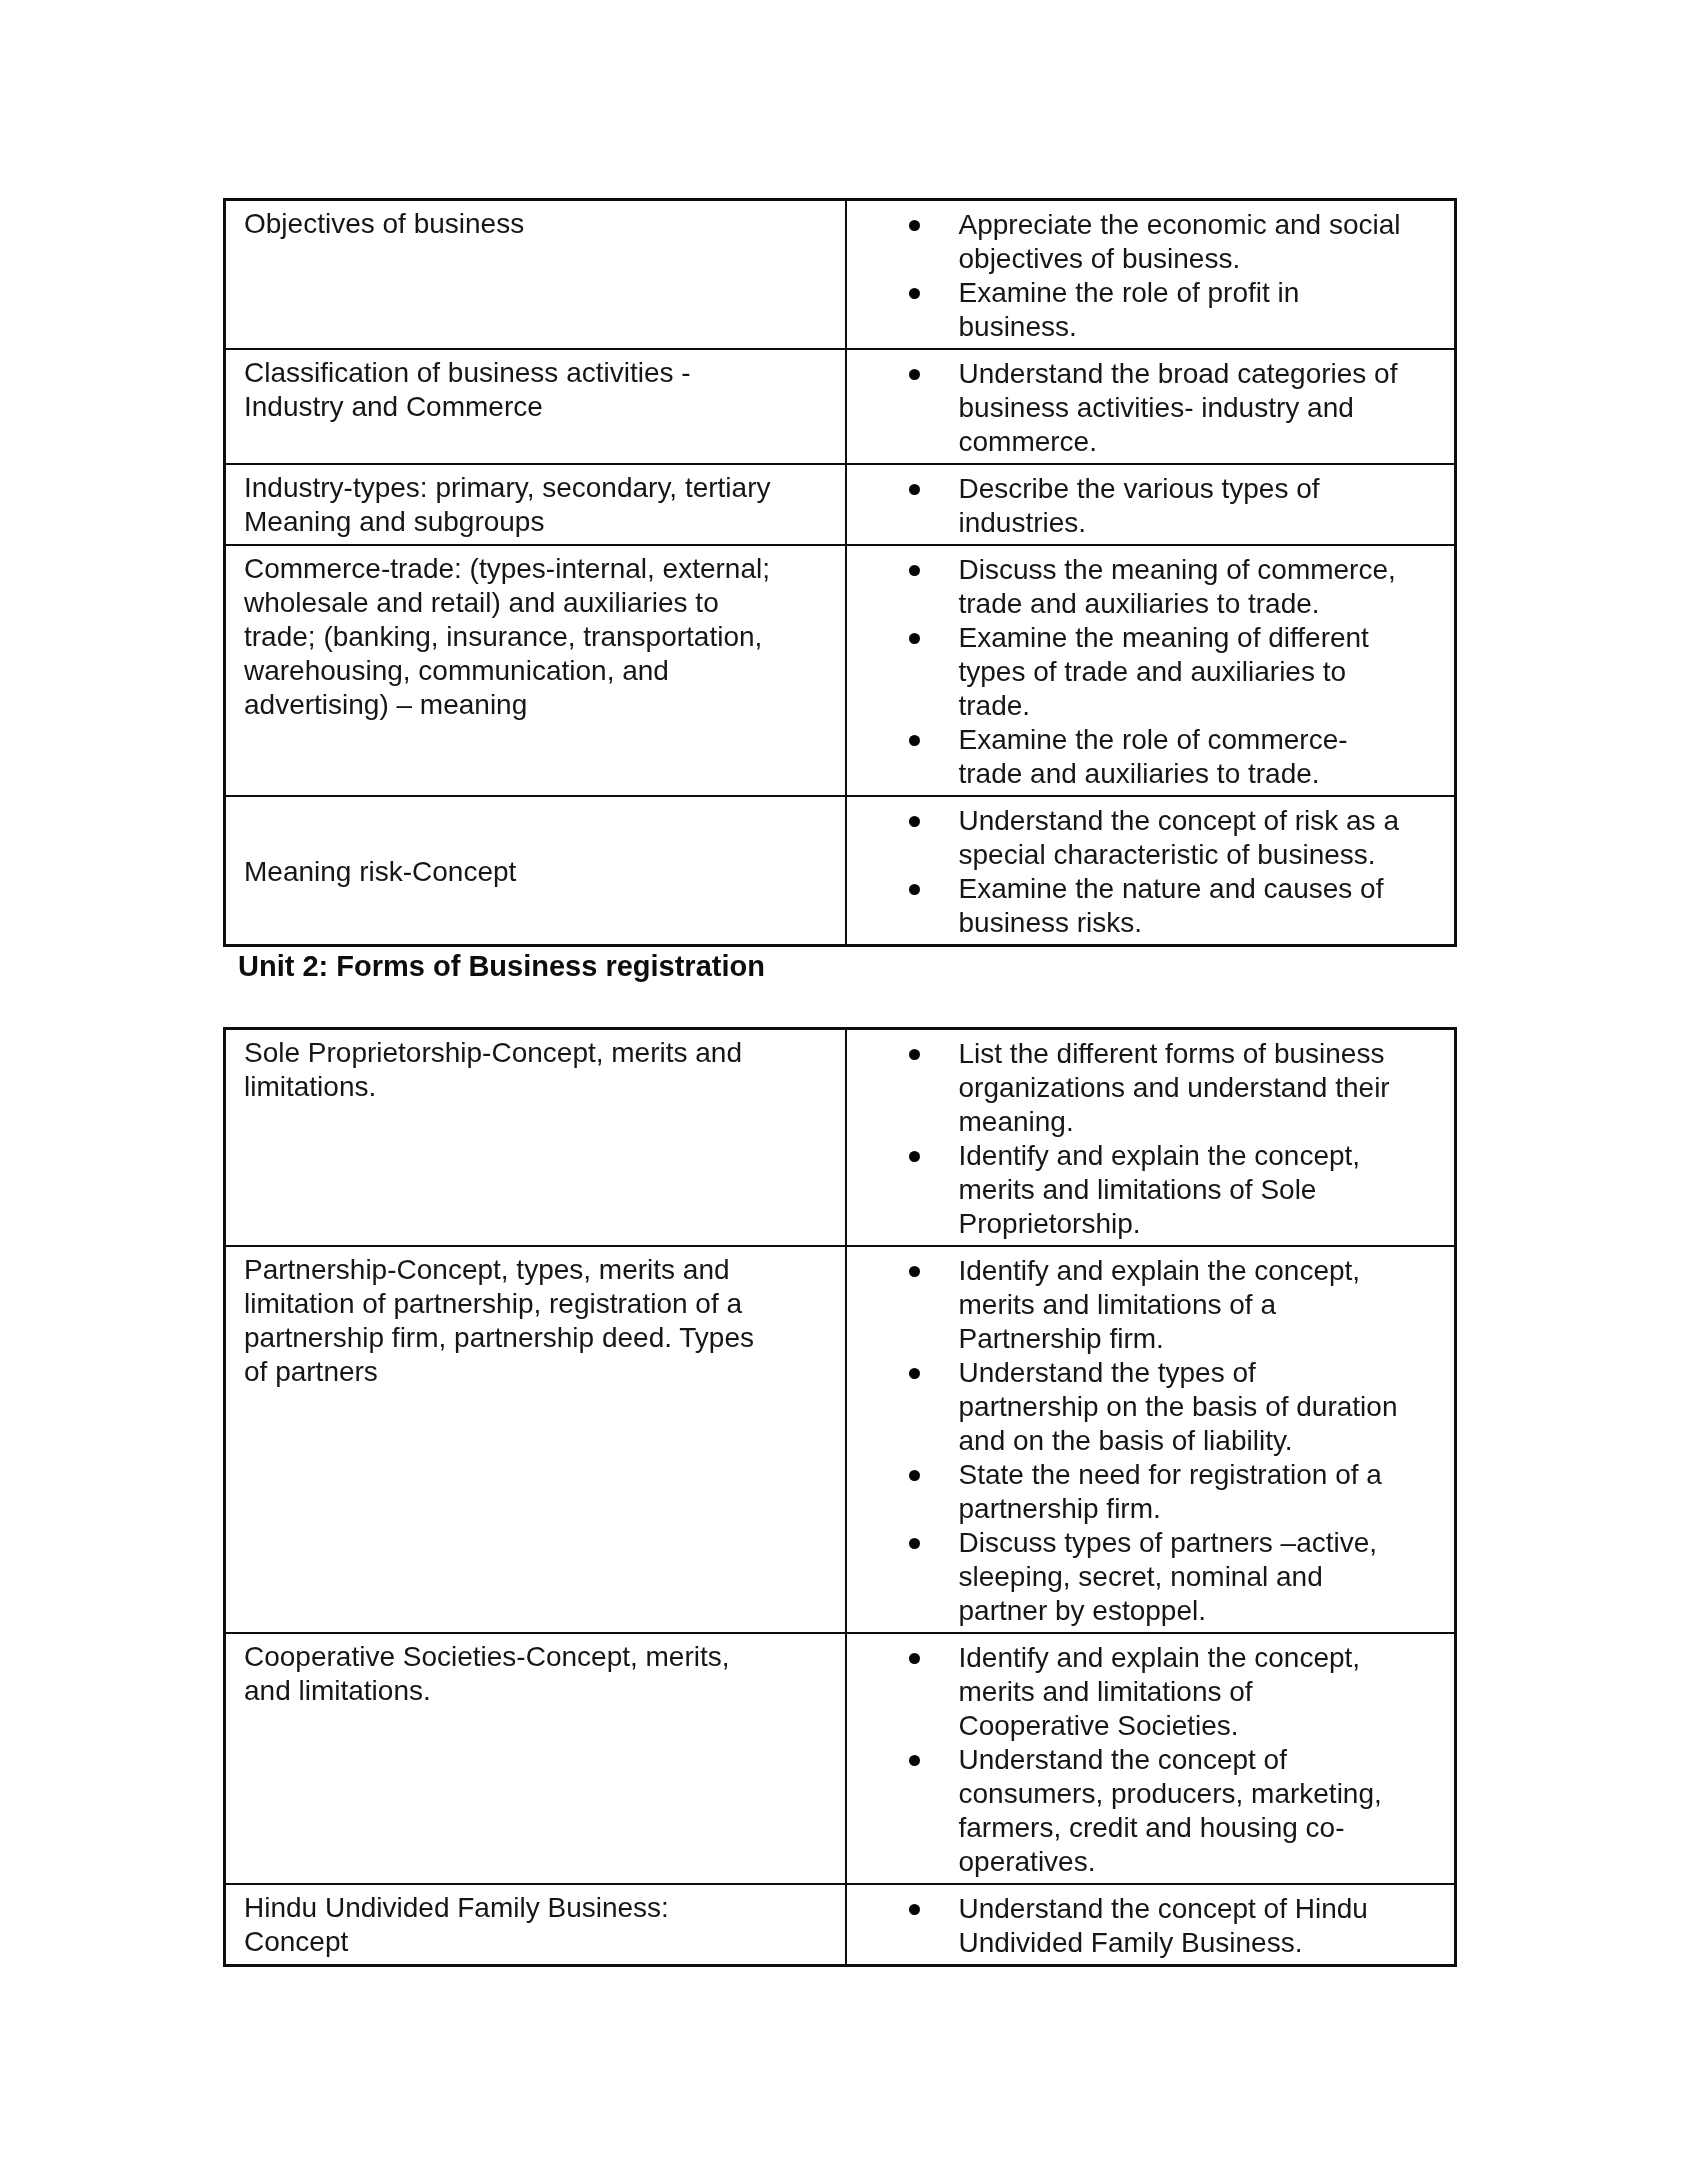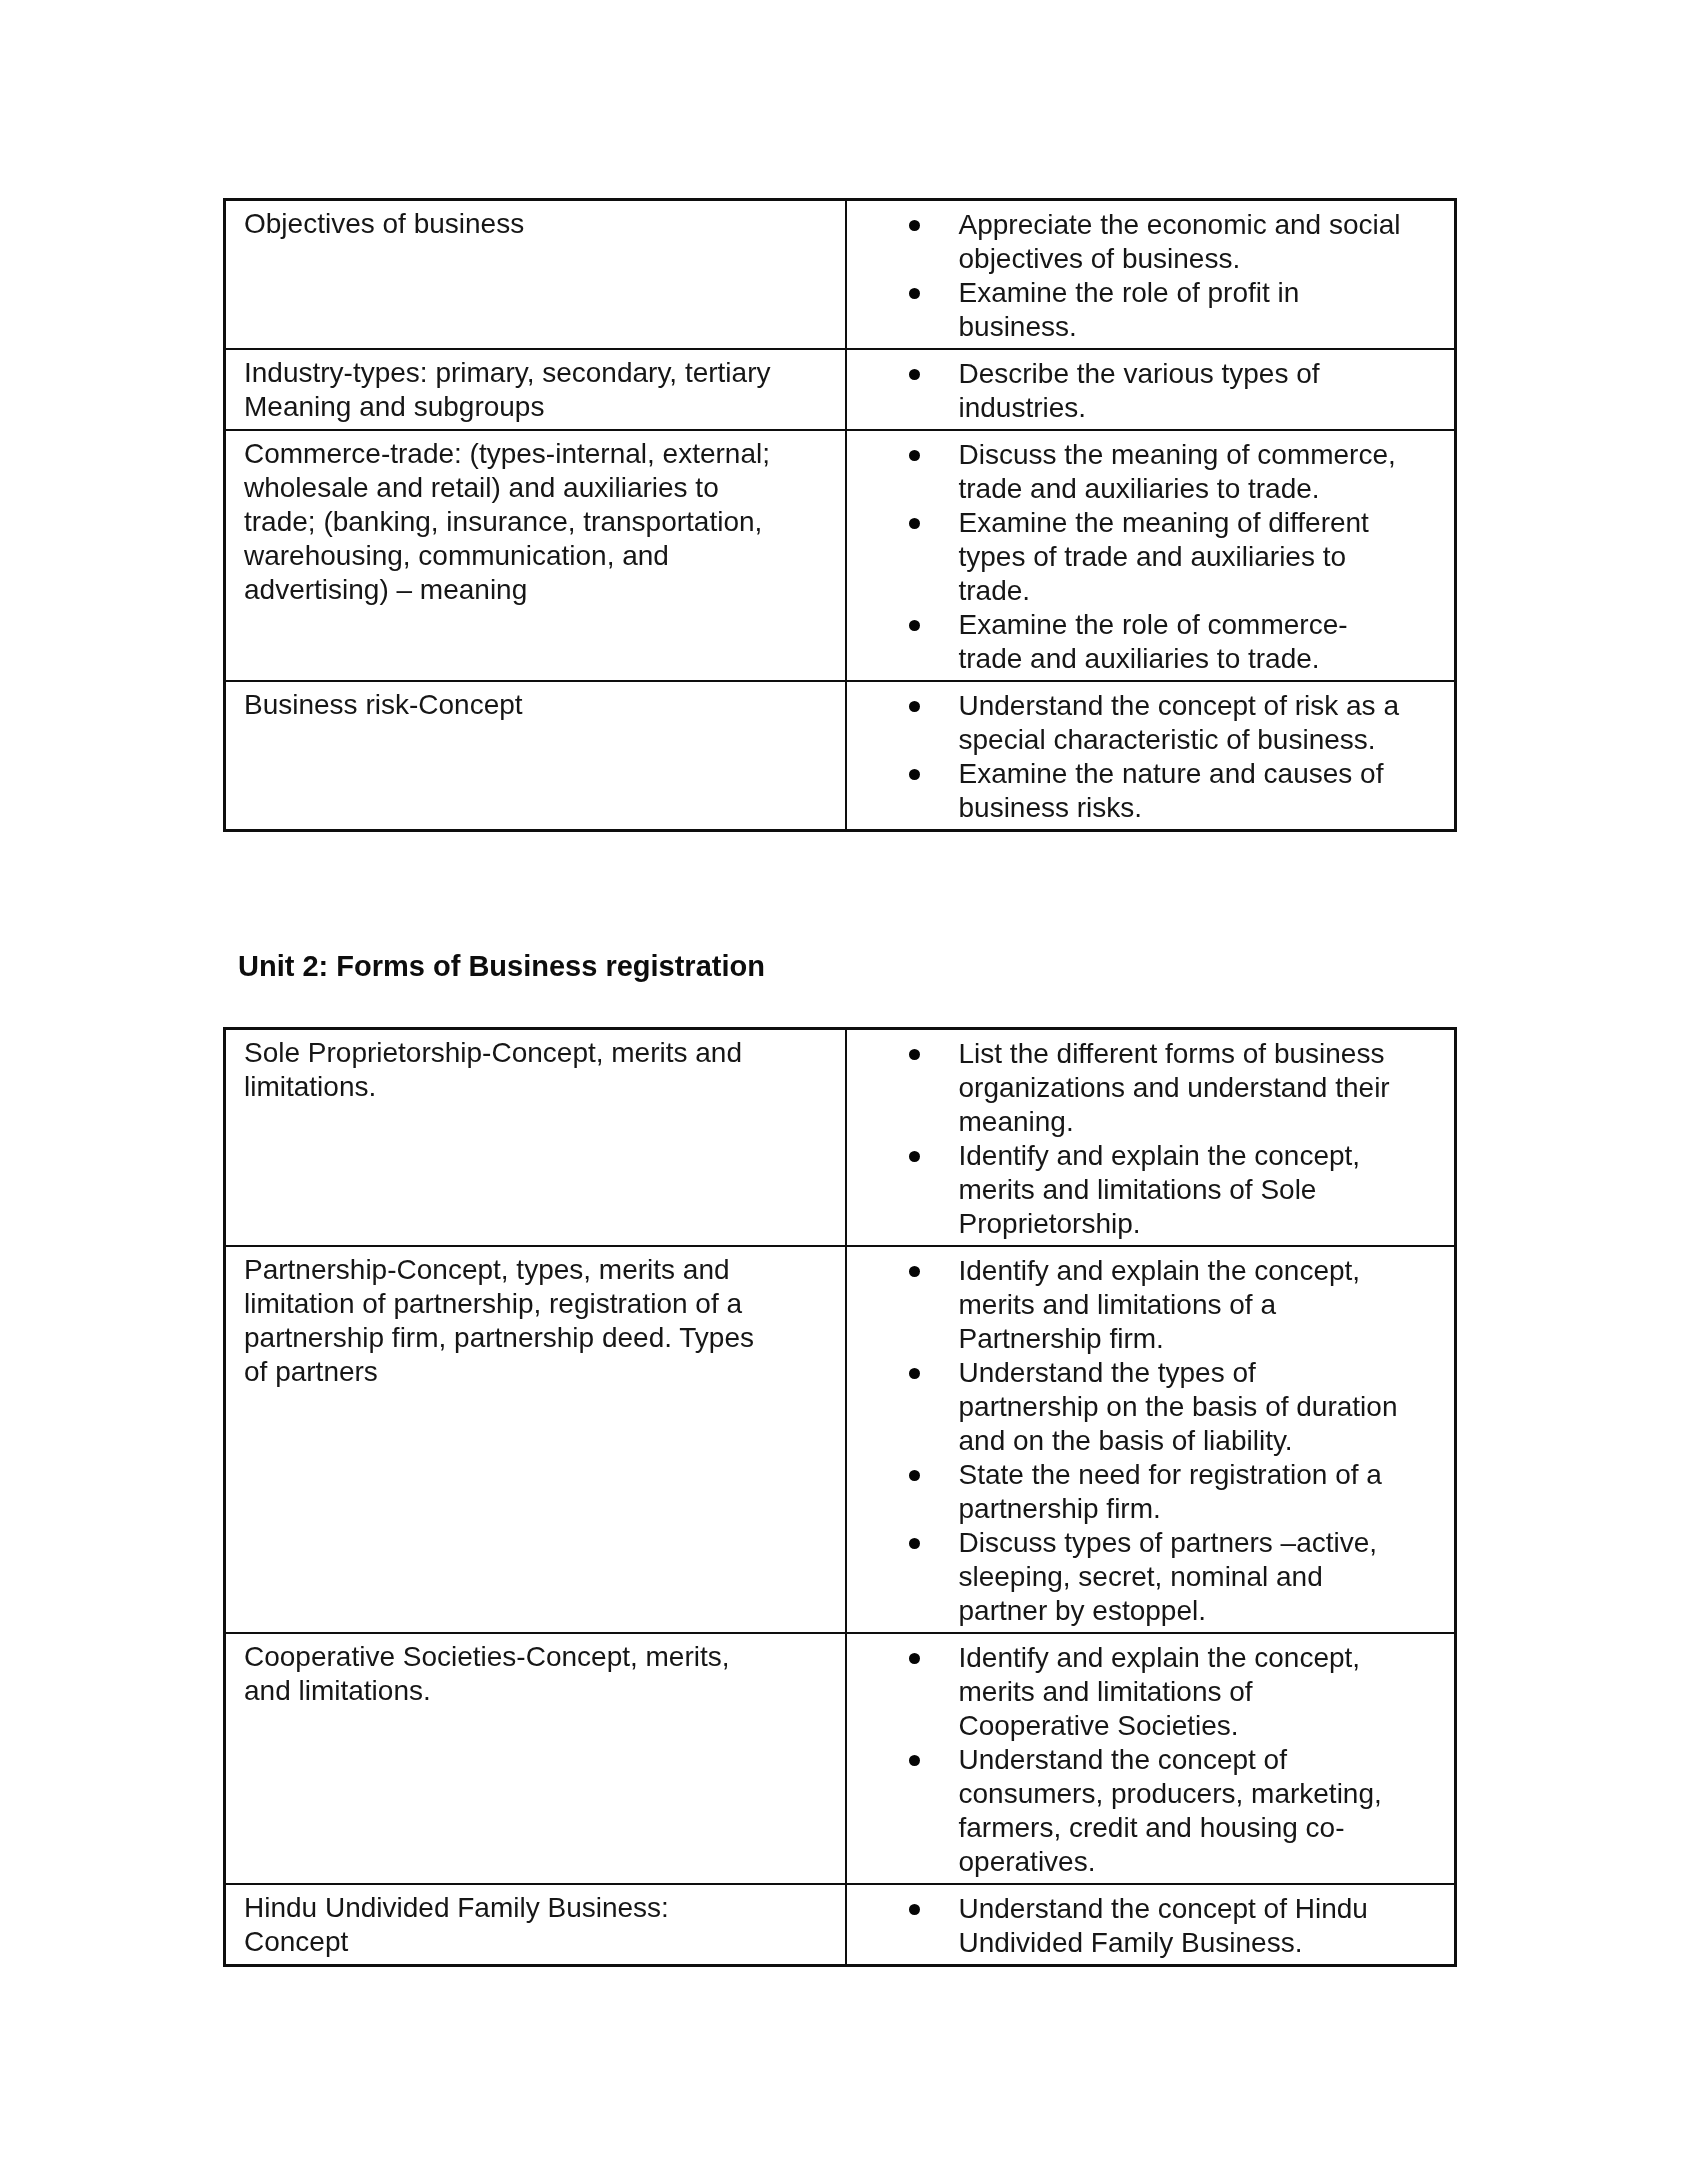--- a/index.html
+++ b/index.html
@@ -60,20 +60,32 @@
 objectives of business.</div>
           </div>
           <div class="bullet-item">
             <span class="bullet-dot"></span>
             <div class="bullet-text">Examine the role of profit in
 business.</div>
           </div>
         </td>
       </tr>
       <tr>
+        <td class="topic">Classification of business activities -
+Industry and Commerce</td>
+        <td class="objectives">
+          <div class="bullet-item">
+            <span class="bullet-dot"></span>
+            <div class="bullet-text">Understand the broad categories of
+business activities- industry and
+commerce.</div>
+          </div>
+        </td>
+      </tr>
+      <tr>
         <td class="topic">Industry-types: primary, secondary, tertiary
 Meaning and subgroups</td>
         <td class="objectives">
           <div class="bullet-item">
             <span class="bullet-dot"></span>
             <div class="bullet-text">Describe the various types of
 industries.</div>
           </div>
         </td>
       </tr>
@@ -96,21 +108,21 @@
 trade.</div>
           </div>
           <div class="bullet-item">
             <span class="bullet-dot"></span>
             <div class="bullet-text">Examine the role of commerce-
 trade and auxiliaries to trade.</div>
           </div>
         </td>
       </tr>
       <tr>
-        <td class="topic">Business risk-Concept</td>
+        <td class="topic">Meaning risk-Concept</td>
         <td class="objectives">
           <div class="bullet-item">
             <span class="bullet-dot"></span>
             <div class="bullet-text">Understand the concept of risk as a
 special characteristic of business.</div>
           </div>
           <div class="bullet-item">
             <span class="bullet-dot"></span>
             <div class="bullet-text">Examine the nature and causes of
 business risks.</div>

